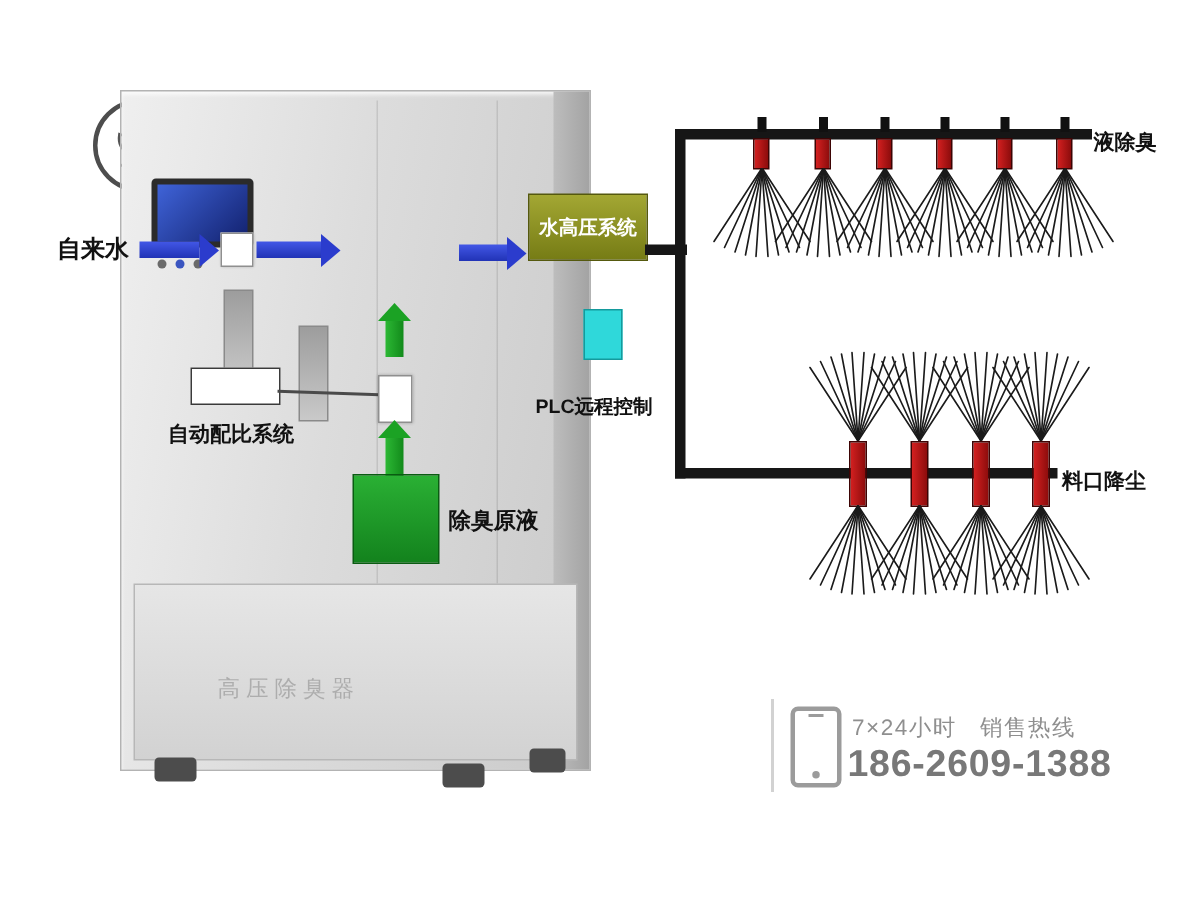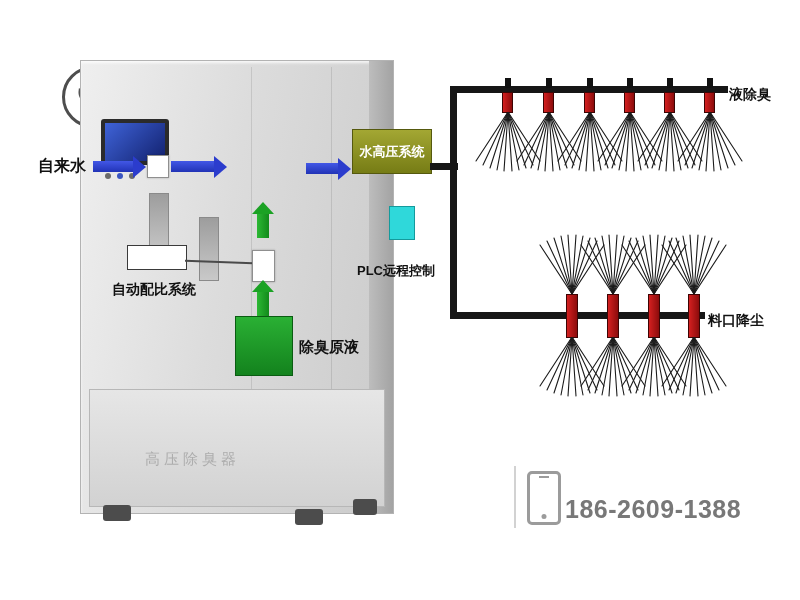--- a/index.html
+++ b/index.html
@@ -223,15 +223,16 @@
       <use href="#fan"></use>
     </svg>
   <svg class="abs fan" style="left:659px;top:337px" width="70" height="62" viewBox="-35 0 70 62">
       <use href="#fan"></use>
     </svg>
 
   <div class="abs lbl" id="lbl-bottom-pipe">料口降尘</div>
 
   <div class="abs" id="contact-divider"></div>
   <div class="abs" id="phone-icon"></div>
+  <div class="abs" id="contact-hours">7×24小时   销售热线</div>
   <div class="abs" id="contact-phone">186-2609-1388</div>
 
 </div>
 
 </body></html>

